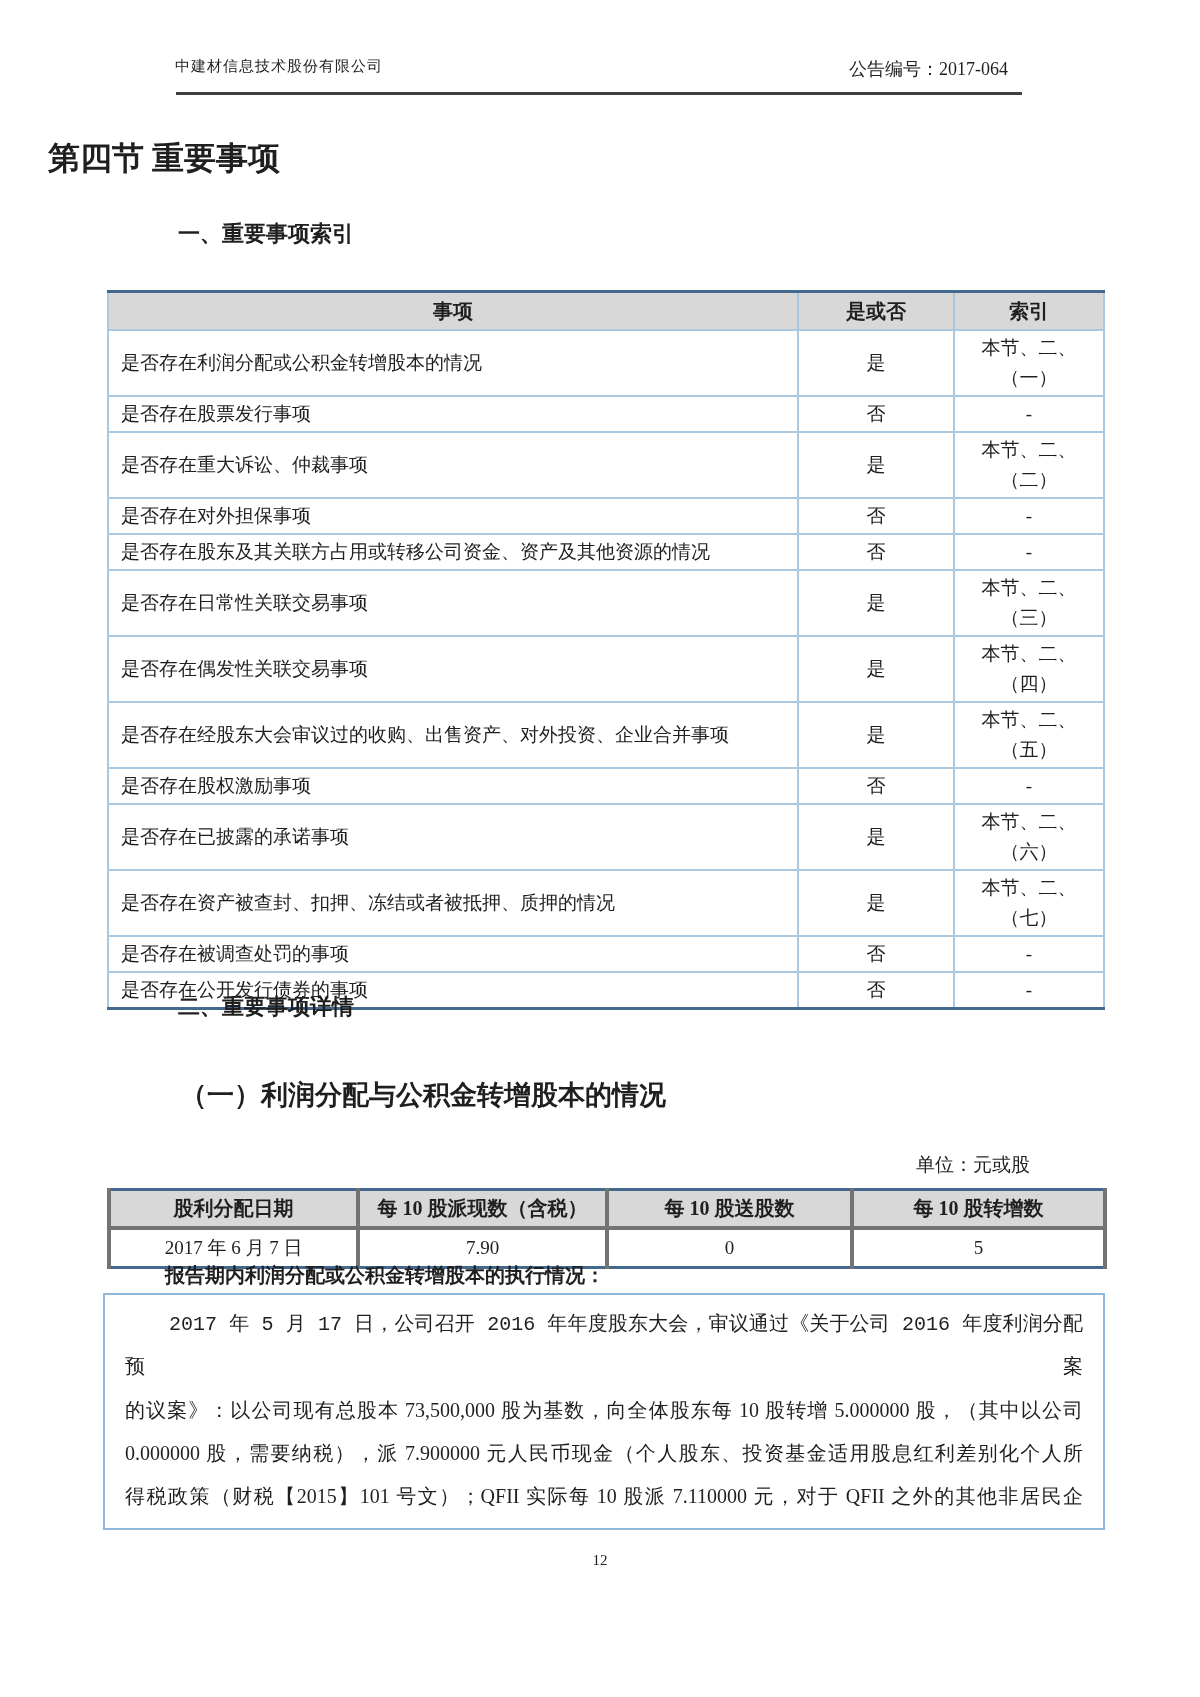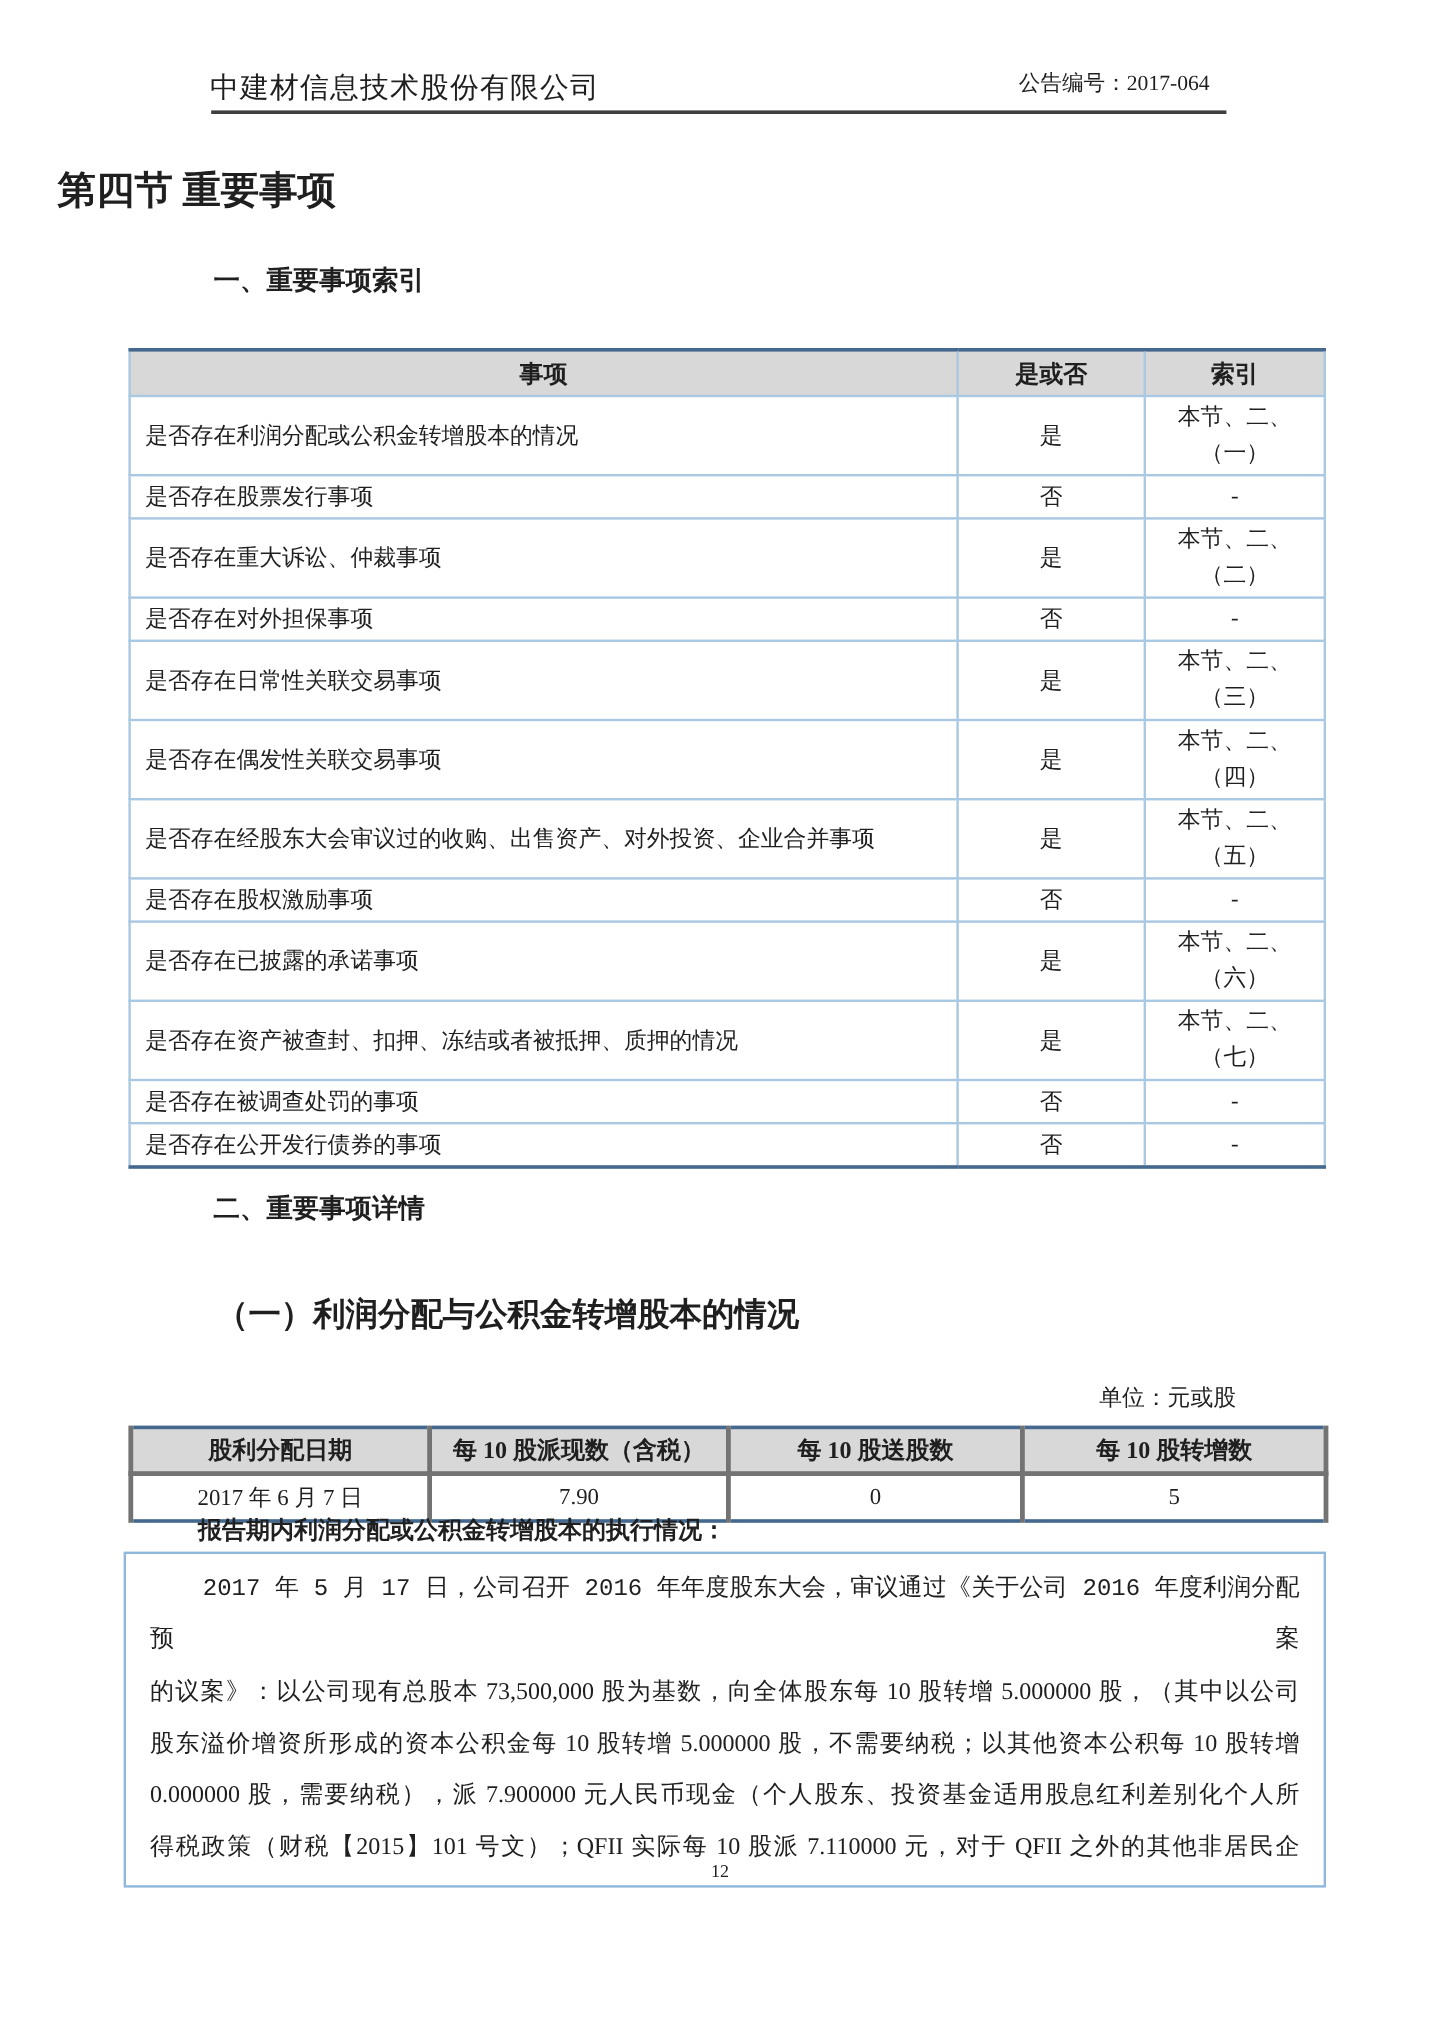--- a/index.html
+++ b/index.html
@@ -7,21 +7,21 @@
     position:relative;
     width:1200px;height:1697px;
     background:#ffffff;
     font-family:"Liberation Serif","DejaVu Serif",serif;
     color:#1f1f1f;
     overflow:hidden;
   }
   
   .company{
     position:absolute;left:175px;top:57px;
-    font-size:24px;letter-spacing:1px;
+    font-size:15px;letter-spacing:1px;
   }
   .announce{
     position:absolute;top:57px;left:175px;width:833px;
     text-align:right;font-size:18px;
   }
   .header-rule{
     position:absolute;left:176px;top:92px;width:846px;height:3px;
     background:#3f3f3f;
   }
   
@@ -141,20 +141,25 @@
       <td class="c-yn">否</td>
       <td class="c-idx">-</td>
     </tr>
     <tr class="tall">
       <td class="c-item">是否存在重大诉讼、仲裁事项</td>
       <td class="c-yn">是</td>
       <td class="c-idx">本节、二、（二）</td>
     </tr>
     <tr>
       <td class="c-item">是否存在对外担保事项</td>
+      <td class="c-yn">否</td>
+      <td class="c-idx">-</td>
+    </tr>
+    <tr>
+      <td class="c-item">是否存在股东及其关联方占用或转移公司资金、资产及其他资源的情况</td>
       <td class="c-yn">否</td>
       <td class="c-idx">-</td>
     </tr>
     <tr class="tall">
       <td class="c-item">是否存在日常性关联交易事项</td>
       <td class="c-yn">是</td>
       <td class="c-idx">本节、二、（三）</td>
     </tr>
     <tr class="tall">
       <td class="c-item">是否存在偶发性关联交易事项</td>
@@ -220,20 +225,19 @@
       <td>5</td>
     </tr>
   </tbody>
     </table>
 
   <div class="exec-label">报告期内利润分配或公积金转增股本的执行情况：</div>
 
   <div class="para-box">
     <div class="para-line indent">2017 年 5 月 17 日，公司召开 2016 年年度股东大会，审议通过《关于公司 2016 年度利润分配预案</div>
     <div class="para-line">的议案》：以公司现有总股本 73,500,000 股为基数，向全体股东每 10 股转增 5.000000 股，（其中以公司</div>
-    <div class="para-line">股东溢价增资所形成的资本公积金每 10 股转增 5.000000 股，不需要纳税；以其他资本公积每 10 股转增</div>
     <div class="para-line">0.000000 股，需要纳税），派 7.900000 元人民币现金（个人股东、投资基金适用股息红利差别化个人所</div>
     <div class="para-line">得税政策（财税【2015】101 号文）；QFII 实际每 10 股派 7.110000 元，对于 QFII 之外的其他非居民企</div>
   </div>
 
   <div class="page-num">12</div>
 
 </div>
 
 </body></html>

